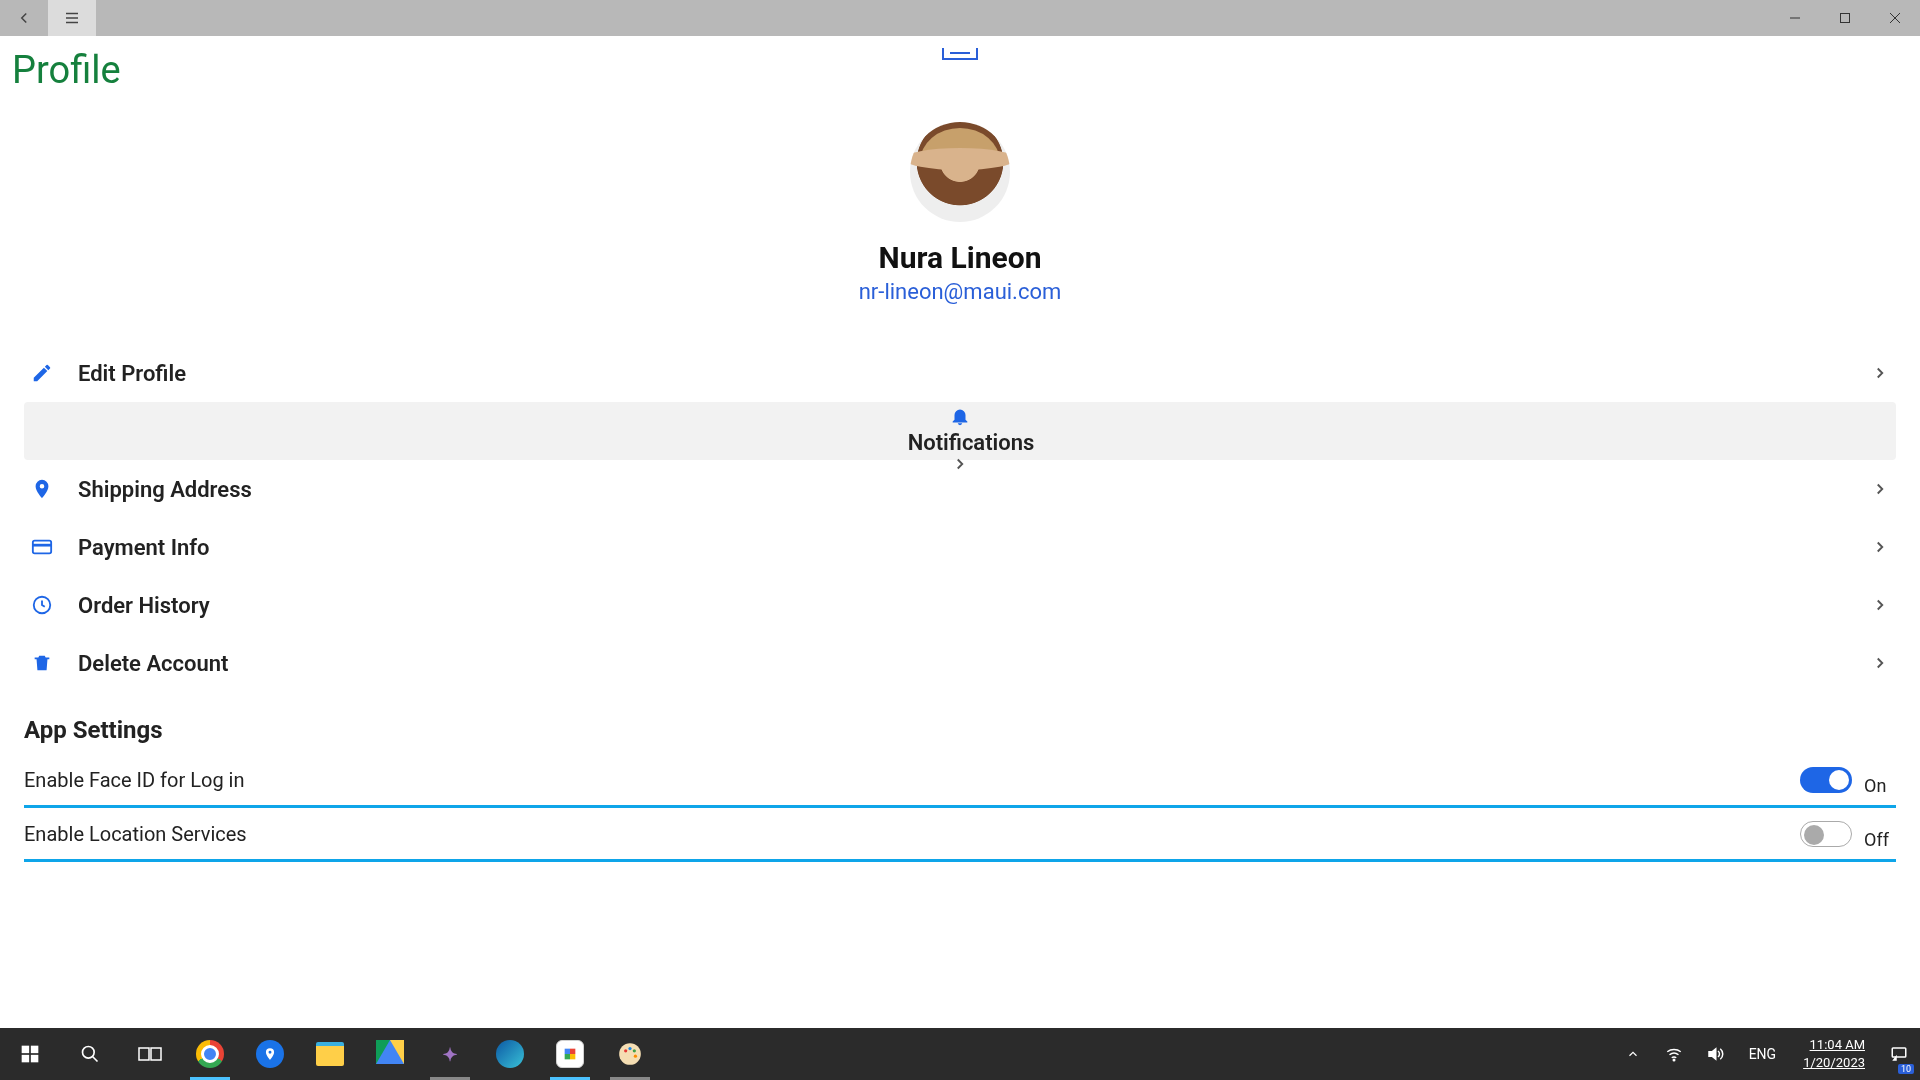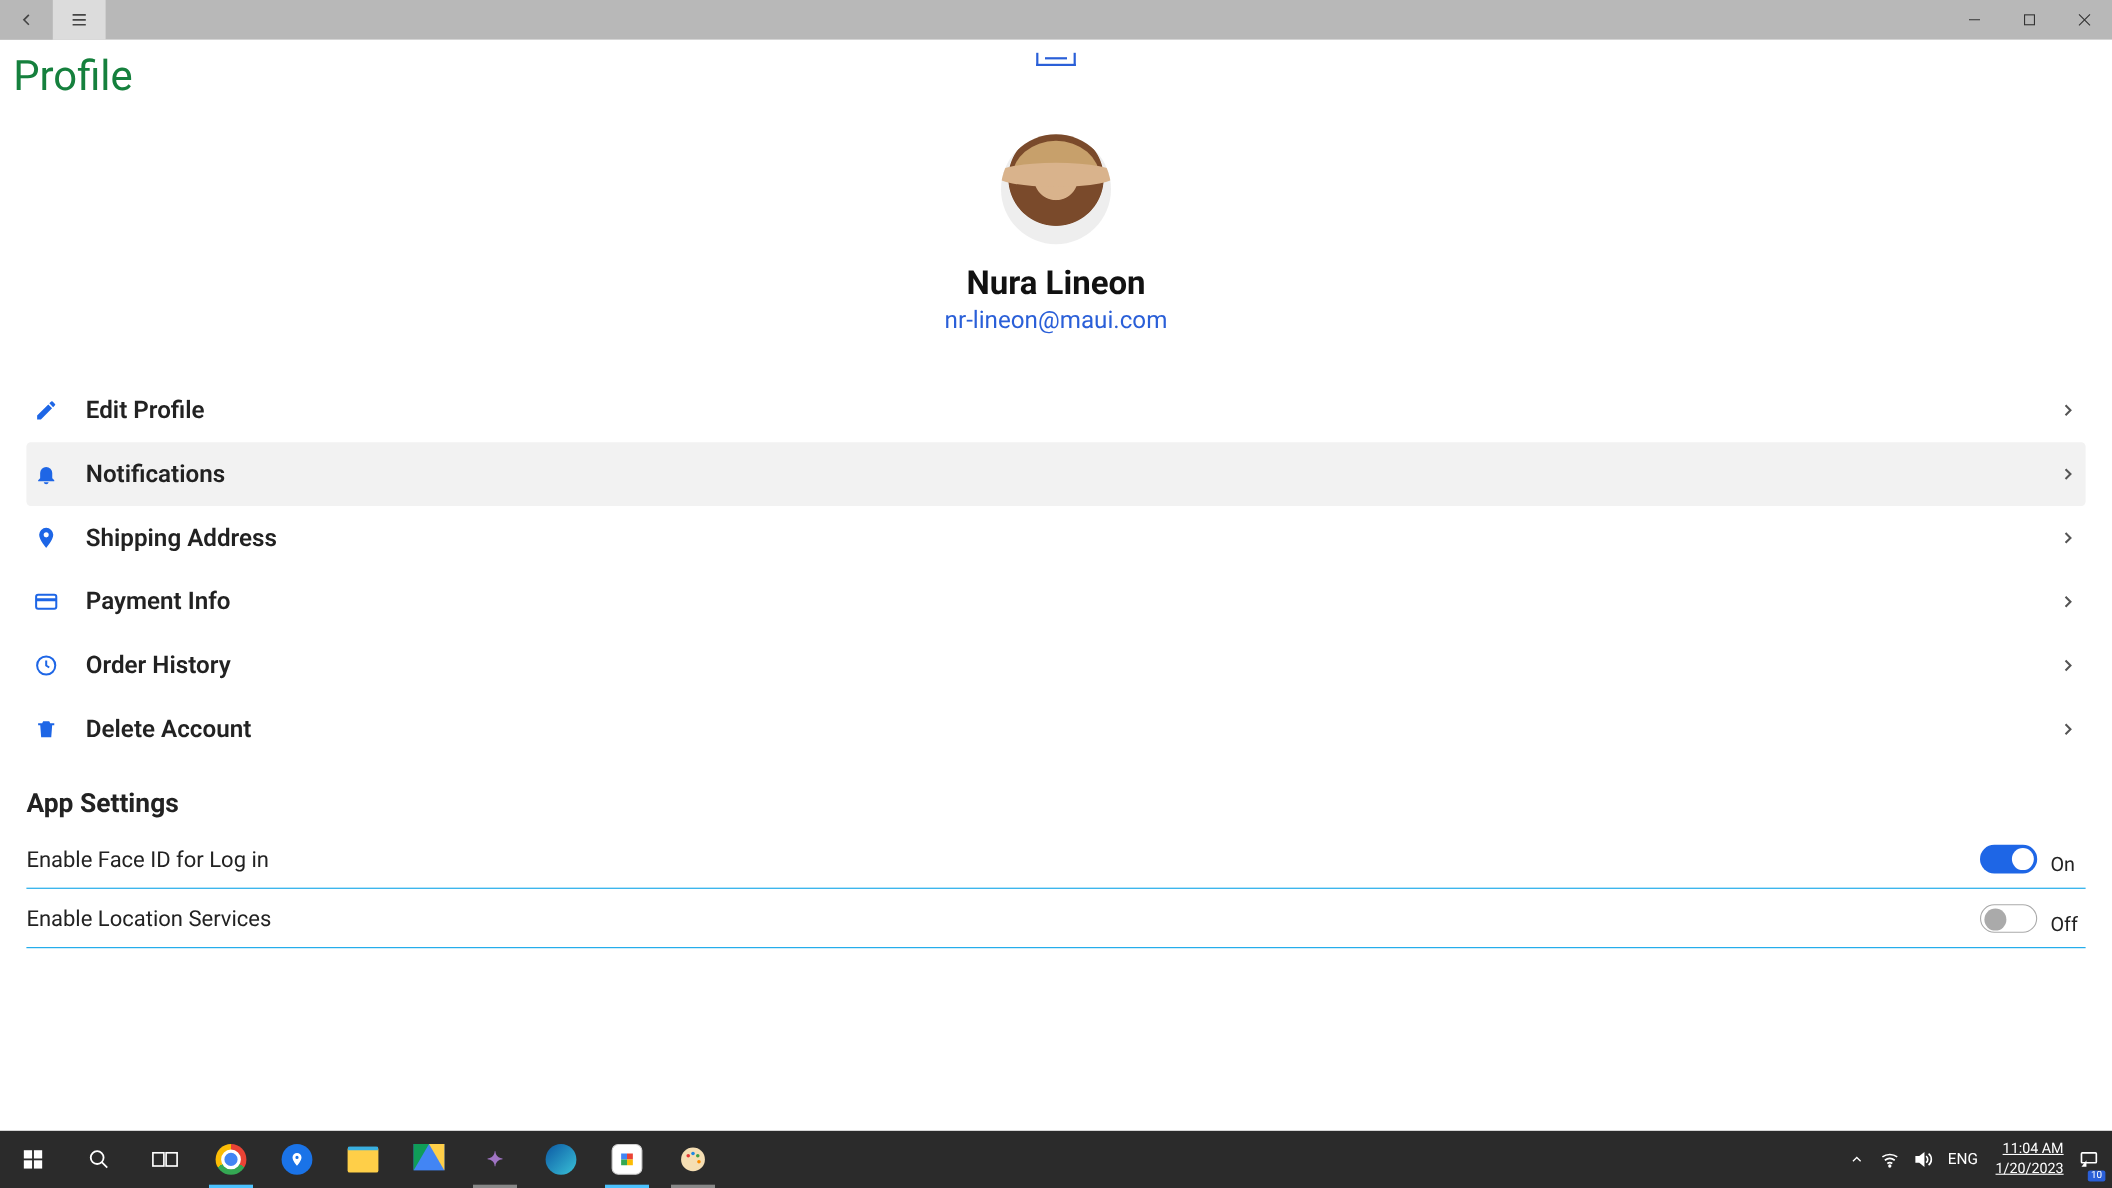--- a/index.html
+++ b/index.html
@@ -97,21 +97,21 @@
   }
 
   .menu-list { margin-top: 40px; padding: 0 24px; }
   .menu-row {
     display: flex;
     align-items: center;
     height: 58px;
     border-radius: 4px;
     padding: 0 4px;
   }
-  .menu-row.highlight { background: #f2f2f2; }
+  .menu-row.highlight { background: #f2f2f2; flex-direction: column; }
   .menu-icon {
     width: 28px; height: 28px;
     display: flex; align-items: center; justify-content: center;
     color: #1e66e6;
     flex-shrink: 0;
   }
   .menu-label {
     margin-left: 22px;
     font-size: 22px;
     font-weight: 600;
@@ -129,21 +129,21 @@
     font-size: 24px;
     font-weight: 700;
     color: #222;
   }
 
   .settings-list { padding: 0 24px; }
   .setting-row {
     display: flex;
     align-items: center;
     height: 54px;
-    border-bottom: 1px solid #0ea5e9;
+    border-bottom: 3px solid #0ea5e9;
   }
   .setting-label {
     font-size: 20px;
     color: #222;
     flex: 1;
   }
   .toggle {
     width: 52px; height: 26px;
     border-radius: 13px;
     position: relative;
@@ -205,20 +205,21 @@
     bottom: 0; left: 10px; right: 10px;
     height: 3px;
     background: #888;
   }
   .taskbar-right {
     margin-left: auto;
     display: flex;
     align-items: center;
     height: 100%;
     padding-right: 6px;
+    gap: 11px;
   }
   .tray-icon {
     width: 30px;
     display: flex; align-items: center; justify-content: center;
     height: 100%;
     color: #fff;
   }
   .tray-lang { font-size: 14px; padding: 0 8px; }
   .tray-clock {
     display: flex; flex-direction: column;

